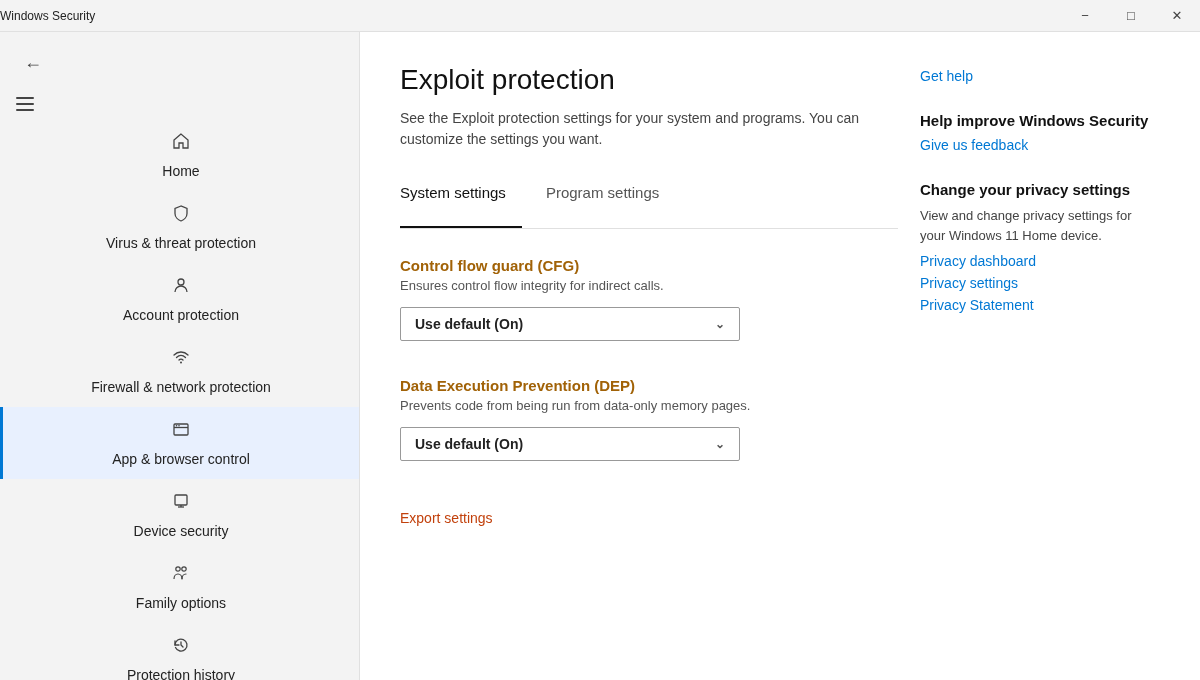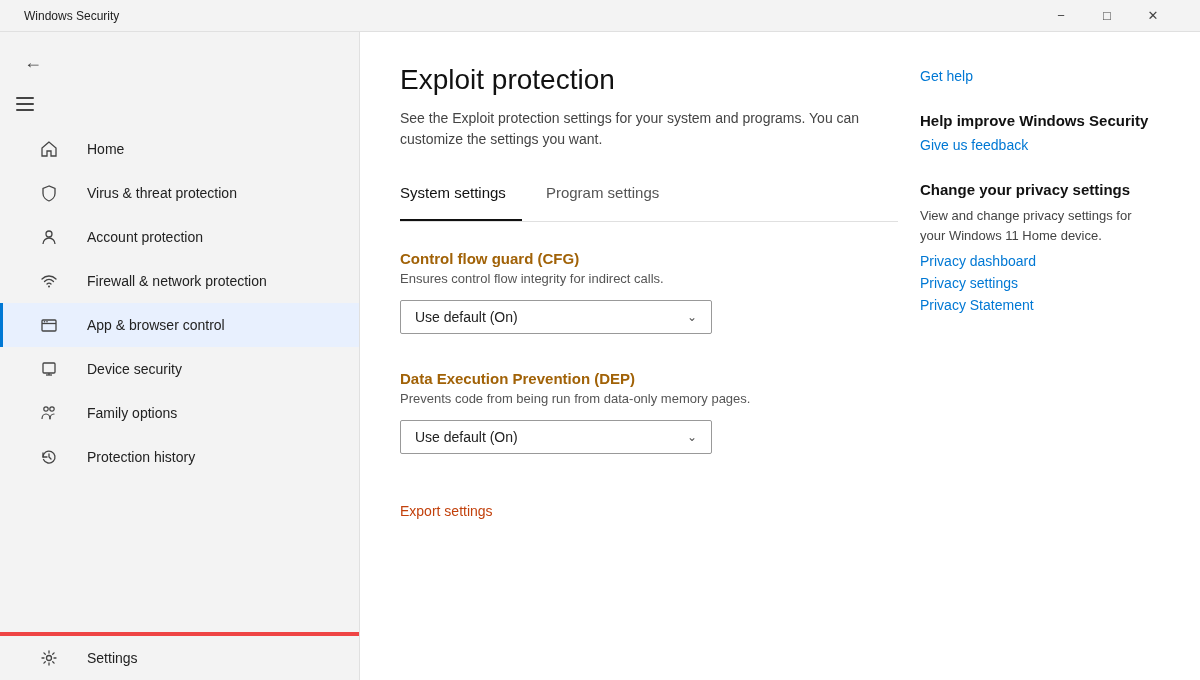--- a/index.html
+++ b/index.html
@@ -12,21 +12,21 @@
       display: flex;
       flex-direction: column;
     }
 
     
     .titlebar {
       background: #f3f3f3;
       height: 32px;
       display: flex;
       align-items: center;
-      padding: 0 24px;
+      padding: 0 0;
       border-bottom: 1px solid #e0e0e0;
       flex-shrink: 0;
     }
     .titlebar-title {
       font-size: 12px;
       color: #222;
       flex: 1;
     }
     .titlebar-controls {
       display: flex;
@@ -93,27 +93,28 @@
     .hamburger-line {
       width: 18px;
       height: 2px;
       background: #444;
       border-radius: 1px;
     }
 
     .nav-item {
       display: flex;
       align-items: center;
-      gap: 28px;
-      padding: 12px 36px;
+      gap: 12px;
+      padding: 12px 16px;
       cursor: pointer;
       border-left: 3px solid transparent;
       font-size: 14px;
       color: #222;
       text-decoration: none;
+      flex-direction: column;
     }
     .nav-item.active {
       border-left: 3px solid #0078d4;
       background: #e8f0fe;
     }
 
     .nav-icon {
       width: 20px;
       height: 20px;
       display: flex;
@@ -160,21 +161,21 @@
 
     
     .tabs {
       display: flex;
       gap: 0;
       border-bottom: 1px solid #e0e0e0;
       margin-bottom: 28px;
     }
 
     .tab {
-      padding: 10px 16px 18px 0;
+      padding: 10px 16px 25px 0;
       margin-right: 24px;
       font-size: 15px;
       cursor: pointer;
       border-bottom: 2px solid transparent;
       color: #555;
     }
     .tab.active {
       color: #111;
       border-bottom: 2px solid #111;
       font-weight: 400;
@@ -198,25 +199,26 @@
       margin-bottom: 14px;
     }
 
     .dropdown {
       display: flex;
       align-items: center;
       justify-content: space-between;
       border: 1px solid #999;
       border-radius: 2px;
       padding: 8px 14px;
-      width: 312px;
+      width: 340px;
       background: #fff;
       cursor: pointer;
       font-size: 14px;
       color: #222;
+      font-weight: bold;
     }
 
     .chevron-icon {
       font-size: 12px;
       color: #555;
     }
 
     .export-link {
       color: #c2410c;
       font-size: 14px;

